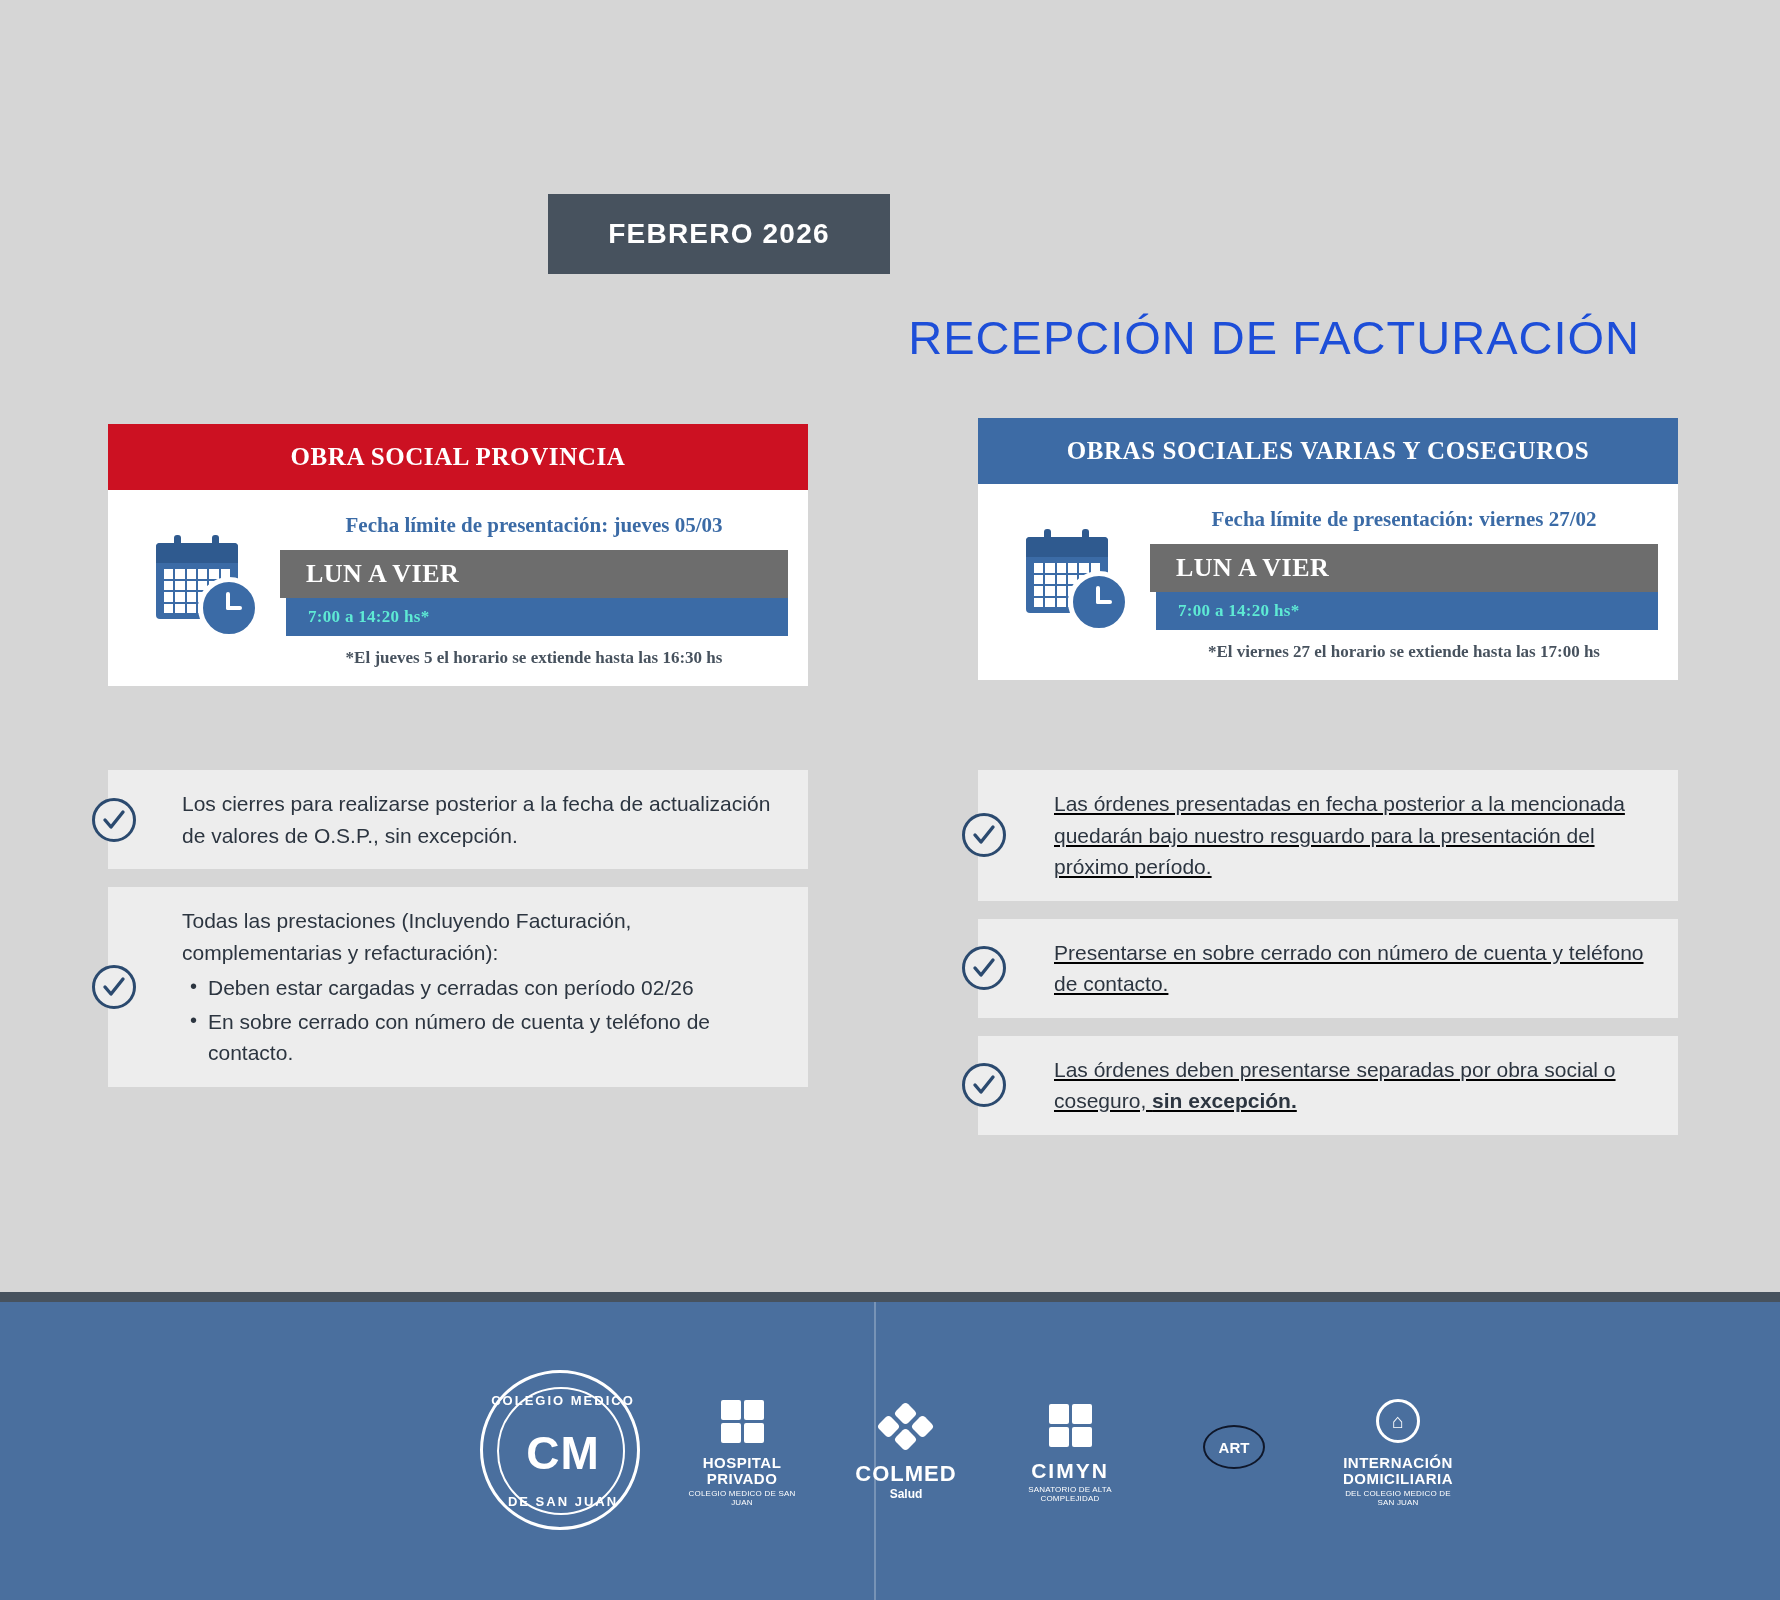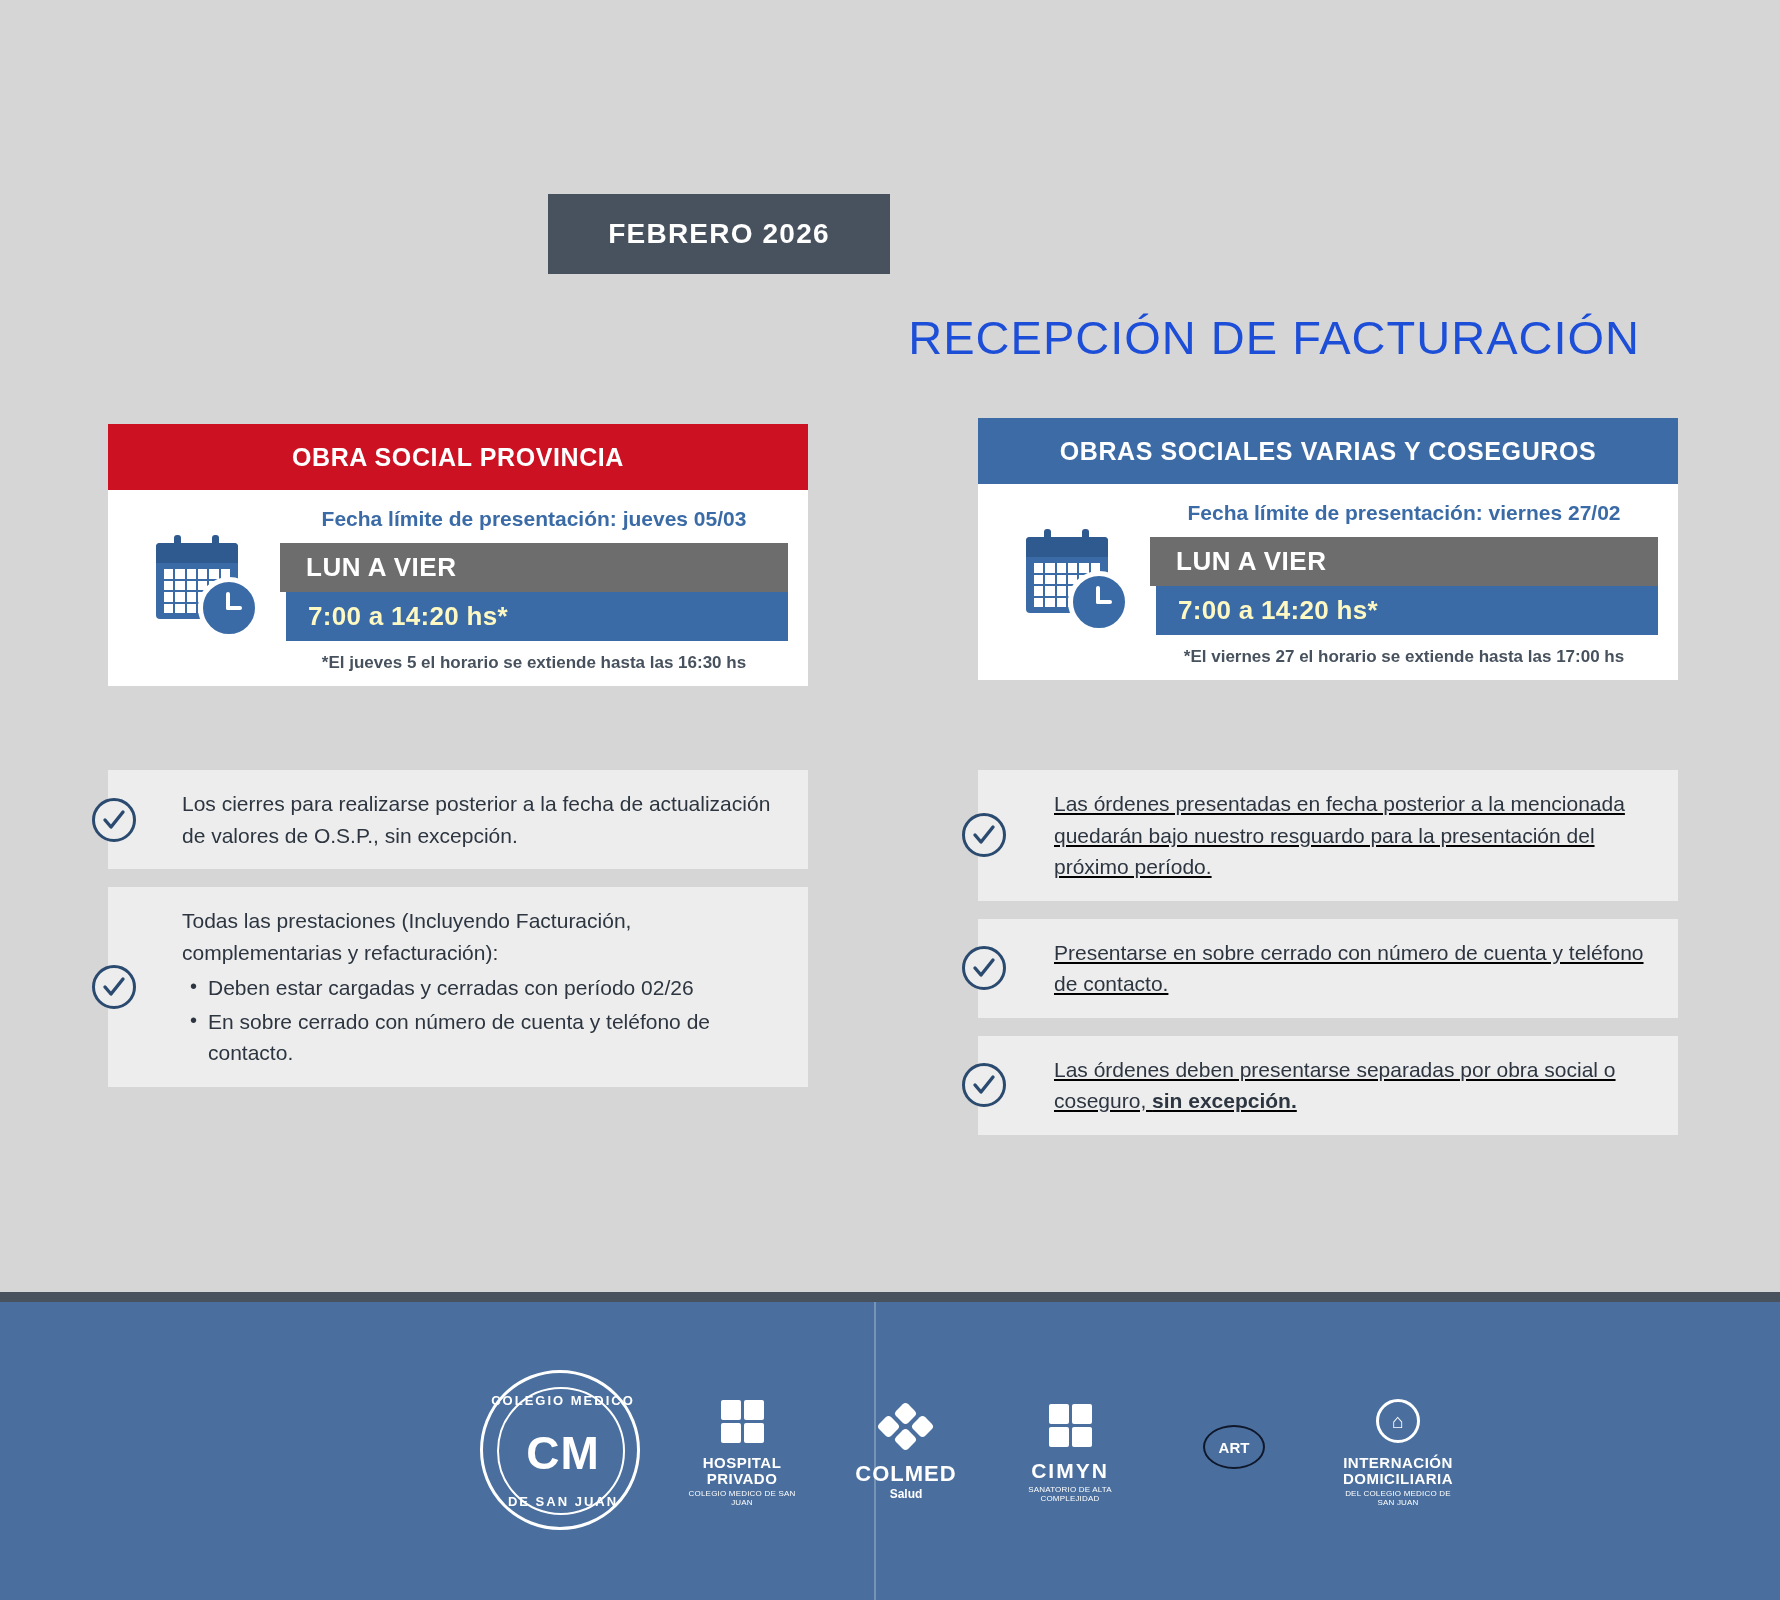--- a/index.html
+++ b/index.html
@@ -42,20 +42,21 @@
     color: #1d4ed8;
     font-size: 47px;
     letter-spacing: 1px;
     font-weight: 400;
   }
 
   
   .card {
     position: absolute;
     background: #ffffff;
+    font-family: Liberation Serif, serif;
   }
   .card-left  { left: 108px;  top: 424px; width: 700px; }
   .card-right { left: 978px;  top: 418px; width: 700px; }
 
   .card-header {
     height: 66px;
     display: flex;
     align-items: center;
     justify-content: center;
     color: #ffffff;
@@ -144,22 +145,22 @@
   .pill-days {
     background: #6d6d6d;
     color: #ffffff;
     font-size: 26px;
     font-weight: bold;
     padding: 9px 26px;
     letter-spacing: 0.5px;
   }
   .pill-hours {
     background: #3b6ba6;
-    color: #fef9c3;
-    font-size: 26px;
+    color: #5eead4;
+    font-size: 17px;
     font-weight: bold;
     padding: 9px 22px;
     margin-left: 6px;
     letter-spacing: 0.3px;
   }
   .note {
     margin-top: 12px;
     text-align: center;
     color: #47525e;
     font-size: 17px;

